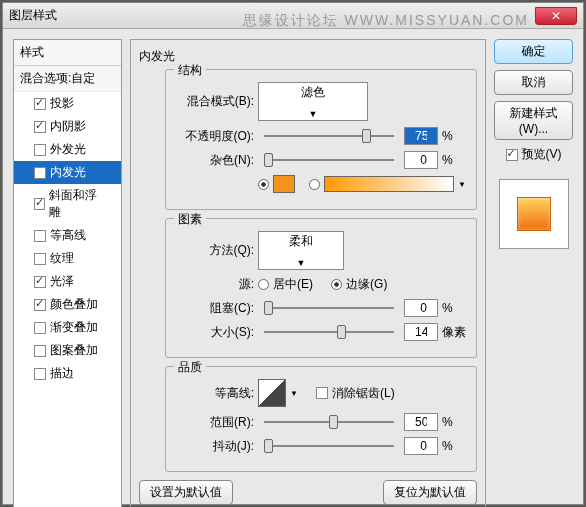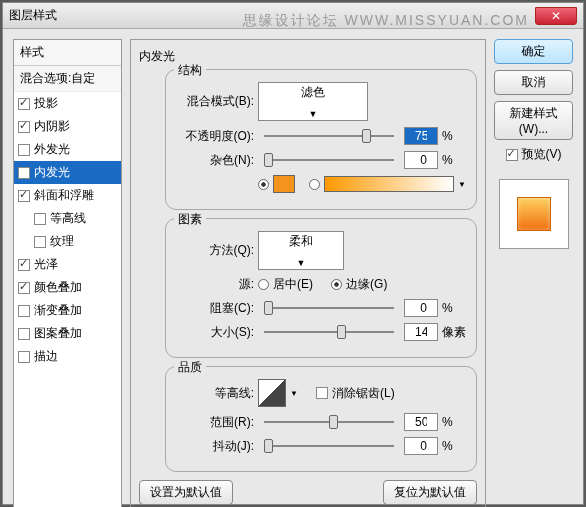--- a/index.html
+++ b/index.html
@@ -6,29 +6,29 @@
 body { background: #5a5a5a; width: 586px; height: 507px; }
 .window { background: #e8e8e8; border: 1px solid #888; width: 582px; height: 503px; margin: 2px; }
 .titlebar { height: 26px; background: linear-gradient(#f0f0f0,#d8d8d8); display: flex; align-items: center; padding: 0 6px; border-bottom: 1px solid #aaa; }
 .title { flex: 1; font-size: 12px; }
 .watermark { color: #999; letter-spacing: 2px; font-size: 14px; margin-right: 6px; margin-top: 10px; }
 .closebtn { width: 42px; height: 18px; background: linear-gradient(#e67,#c23); color: #fff; text-align: center; line-height: 16px; border-radius: 0 0 3px 3px; border: 1px solid #a22; }
 .body { display: flex; padding: 10px; gap: 8px; }
 .left { width: 124px; border: 1px solid #999; background: #fff; }
 .styles-hdr { padding: 4px 6px; border-bottom: 1px solid #ccc; background: #f6f6f6; }
 .styles-sub { padding: 4px 6px; border-bottom: 1px solid #eee; background: #f6f6f6; }
-.sitem { display: flex; align-items: center; padding: 3px 4px; gap: 4px; }
+.sitem { display: flex; align-items: center; padding: 3px 20px; gap: 4px; }
 .sitem.active { background: #1a6bc4; color: #fff; }
 .sitem.indent { padding-left: 20px; }
 .cb { width: 12px; height: 12px; border: 1px solid #888; background: #fff; display: inline-block; position: relative; }
 .cb.on::after { content: "✓"; position: absolute; top: -3px; left: 0; font-size: 11px; color: #333; }
 .sitem.active .cb.on::after { color: #fff; }
 .center { flex: 1; border: 1px solid #999; padding: 8px; }
 .panel-title { margin-bottom: 4px; }
-.group { border: 1px solid #aaa; border-radius: 11px; padding: 12px 10px 10px; margin-bottom: 8px; position: relative; margin-left: 26px; }
+.group { border: 1px solid #aaa; border-radius: 3px; padding: 12px 10px 10px; margin-bottom: 8px; position: relative; margin-left: 26px; }
 .group-label { position: absolute; top: -8px; left: 8px; background: #e8e8e8; padding: 0 4px; }
 .row { display: flex; align-items: center; margin-bottom: 6px; gap: 4px; }
 .lbl { width: 78px; text-align: right; }
 .dropdown { border: 1px solid #888; background: #fff; padding: 1px 4px; display: flex; align-items: center; gap: 8px; flex-direction: column; }
 .dropdown .dd-text { flex: 1; }
 .tri { font-size: 9px; }
 .slider { flex: 1; height: 14px; position: relative; margin: 0 6px; }
 .slider .track { height: 2px; background: #888; position: absolute; top: 6px; width: 100%; }
 .slider .thumb { width: 9px; height: 14px; background: #ddd; border: 1px solid #666; position: absolute; top: 0; border-radius: 2px; }
 .numinput { width: 34px; border: 1px solid #888; padding: 1px 10px; text-align: right; background: #fff; }

